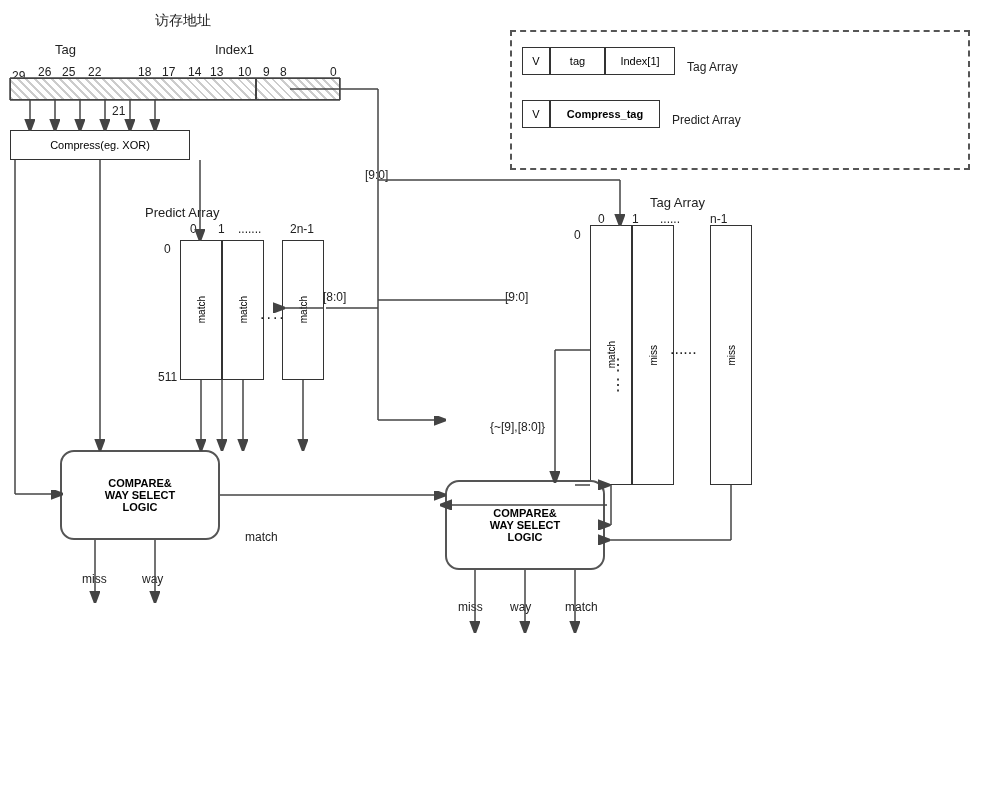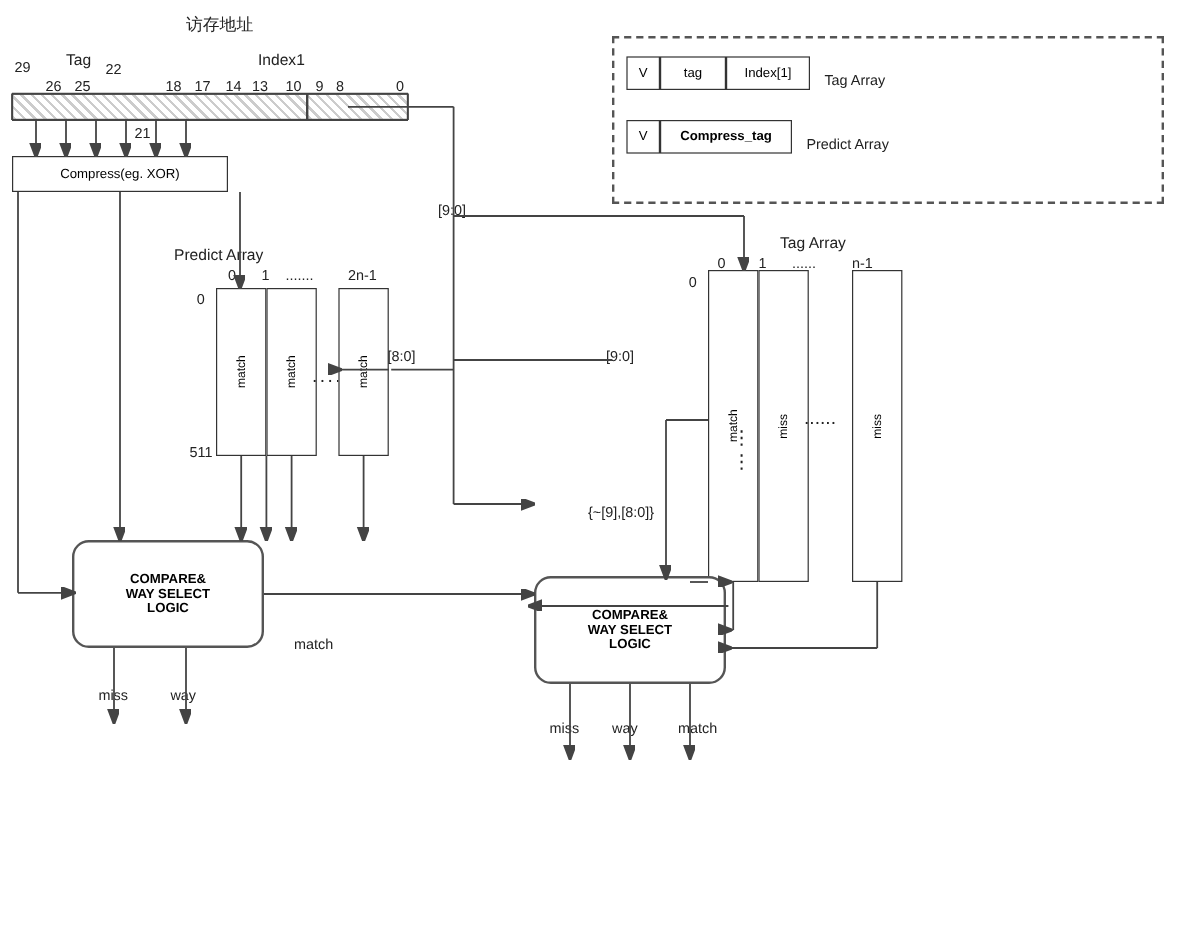--- a/index.html
+++ b/index.html
@@ -64,24 +64,24 @@
 </head>
 <body>
 
 <div class="diagram-container">
 
   <div class="label label-cn" style="left:155px; top:12px;">访存地址</div>
 
   <div class="label" style="left:55px; top:42px; font-size:13px;">Tag</div>
   <div class="label" style="left:215px; top:42px; font-size:13px;">Index1</div>
 
-  <div class="label" style="left:12px; top:49px;">29</div>
+  <div class="label" style="left:12px; top:69px;">29</div>
   <div class="label" style="left:38px; top:65px;">26</div>
   <div class="label" style="left:62px; top:65px;">25</div>
-  <div class="label" style="left:88px; top:51px;">22</div>
+  <div class="label" style="left:88px; top:65px;">22</div>
   <div class="label" style="left:112px; top:65px;margin-top:39px;">21</div>
   <div class="label" style="left:138px; top:65px;">18</div>
   <div class="label" style="left:162px; top:65px;">17</div>
   <div class="label" style="left:188px; top:65px;">14</div>
   <div class="label" style="left:210px; top:65px;">13</div>
   <div class="label" style="left:238px; top:65px;">10</div>
   <div class="label" style="left:263px; top:65px;">9</div>
   <div class="label" style="left:280px; top:65px;">8</div>
   <div class="label" style="left:330px; top:65px;">0</div>
 

